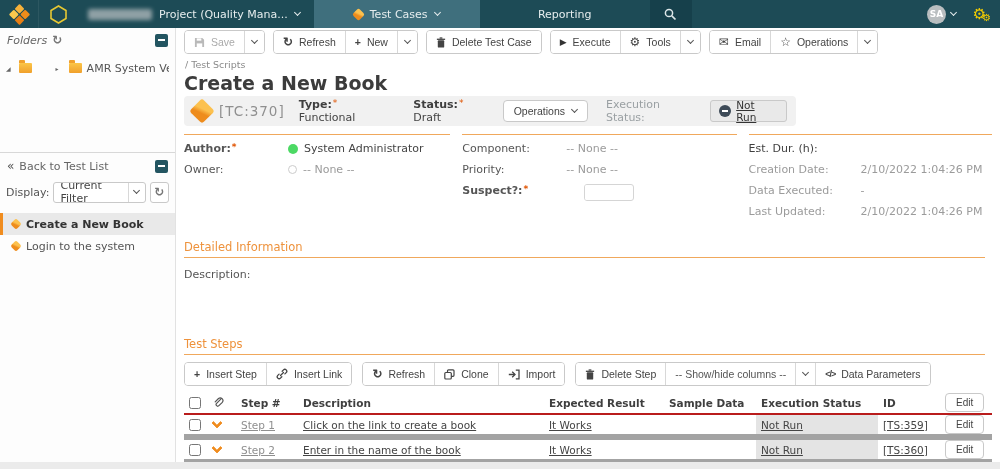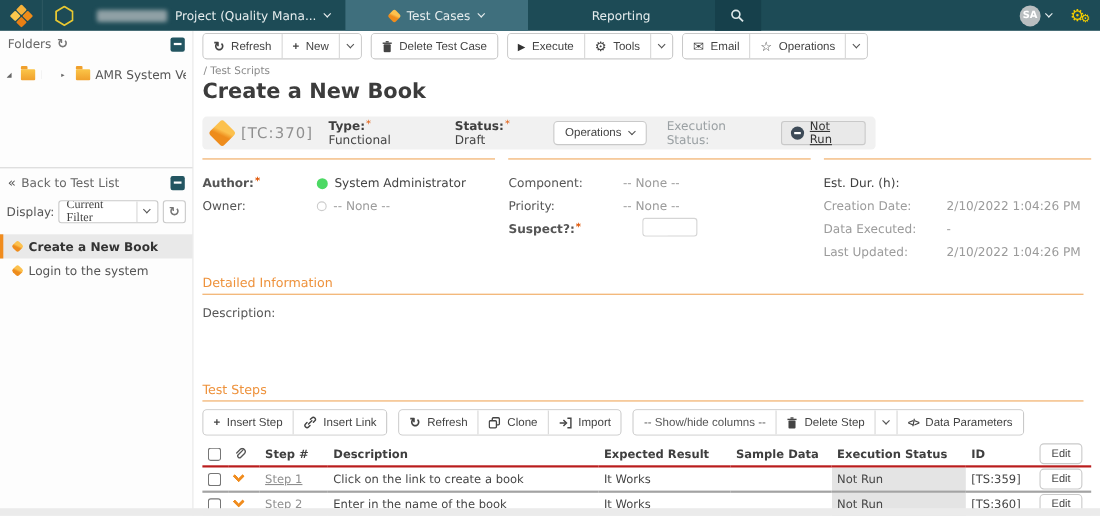--- a/index.html
+++ b/index.html
@@ -33,100 +33,100 @@
   .gear-big { font-size:15px; line-height:1; } .gear-small { font-size:10px; margin-left:-4px; margin-top:8px; line-height:1; }
   .chev { display:inline-block; width:5px; height:5px; border-right:1.4px solid currentColor;
     border-bottom:1.4px solid currentColor; transform:rotate(45deg); position:relative; top:-2px; }
   .chev.dark { color:#555; }
   .diamond { display:inline-block; background:linear-gradient(160deg,#fcc14e 40%,#ee8c1c 60%); 
     transform:rotate(45deg); border-radius:2px; }
   .d11 { width:9px; height:9px; } .d10 { width:8px; height:8px; } .d22 { width:18px; height:18px; border-radius:3px; }
   
   .sidebar { position:absolute; top:28px; left:0; width:176px; bottom:0;
     background:#fdfdfd; border-right:1px solid #e2e2e2; }
-  .side-head { height:24px; display:flex; align-items:center; gap:5px; padding:0 7px; color:#666; }
+  .side-head { height:24px; display:flex; align-items:center; gap:5px; padding:0 7px; color:#666;font-style:italic; }
   .min-box { width:13px; height:13px; background:#235561; border-radius:2px; margin-left:auto;
     display:flex; align-items:center; justify-content:center; }
   .min-box i { display:block; width:7px; height:2px; background:#fff; }
   .refresh-glyph { color:#777; font-size:12px; font-weight:bold; line-height:1; }
   .tree { padding:8px 6px 0 6px; display:flex; flex-direction:row; gap:4px; }
   .tree-item { display:flex; align-items:center; gap:5px; height:16px; color:#555; white-space:nowrap; overflow:hidden; }
   .tree-arrow { font-size:6px; color:#666; width:8px; flex:0 0 8px; }
   .folder { width:13px; height:10px; flex:0 0 13px; background:linear-gradient(#fbc548,#f0a02c);
     border-radius:1px; position:relative; }
   .folder::before { content:""; position:absolute; top:-3px; left:0; width:6px; height:3px;
     background:#f0a02c; border-radius:1px 1px 0 0; }
   .indent { padding-left:14px; }
   .bold { font-weight:bold; color:#3e3e3e; }
   .side-lower { position:absolute; top:124px; left:0; right:0; bottom:0; border-top:1px solid #d8d8d8; }
   .back-row { height:26px; display:flex; align-items:center; gap:5px; padding:0 7px; color:#666; }
   .back-chevs { font-size:12px; color:#555; }
   .display-row { display:flex; align-items:center; gap:4px; padding:0 6px; height:26px; color:#555; }
   .select-box { display:flex; align-items:center; border:1px solid #c9c9c9; border-radius:3px;
     background:#fff; height:21px; overflow:hidden; }
-  .select-text { padding:0 6px; color:#444;font-family:Liberation Serif, serif; }
+  .select-text { padding:0 6px; color:#444; }
   .select-chev { width:20px; height:100%; border-left:1px solid #d8d8d8; display:flex;
     align-items:center; justify-content:center; }
   .icon-btn { width:22px; height:21px; border:1px solid #c9c9c9; border-radius:3px; background:#fff;
     display:flex; align-items:center; justify-content:center; }
   .side-list { margin-top:8px; }
   .side-item { height:22px; display:flex; align-items:center; gap:6px; padding-left:9px;
     color:#555; border-left:3px solid transparent; }
   .side-item.selected { background:#e9e9e9; border-left:3px solid #f08c1e; color:#333; font-weight:bold; }
   
   .main { position:absolute; left:176px; top:28px; right:0; bottom:0; background:#fff; }
   .toolbar { display:flex; align-items:center; gap:8px; padding:3px 8px; height:28px; }
   .btn-group { display:flex; border:1px solid #c9c9c9; border-radius:4px; overflow:hidden; background:#fff; }
   .btn { height:22px; display:inline-flex; align-items:center; gap:6px; padding:0 9px;
     background:#fff; font-size:10.5px; color:#444; border:none; white-space:nowrap; cursor:default; }
   .btn-group .btn + .btn { border-left:1px solid #d8d8d8; }
   .btn.disabled { color:#aaa; }
   .btn.caret-only { padding:0 7px; }
   .breadcrumb { margin:3px 9px 0; font-size:9.5px; color:#8a8a8a; }
   .page-title { margin:2px 8px 0; font-size:19px; font-weight:bold; color:#3c3c3c; }
-  .header-band { margin:12px 8px 0; width:612px; height:30px; background:#f1f1f1; border-radius:4px;
+  .header-band { margin:2px 8px 0; width:612px; height:30px; background:#f1f1f1; border-radius:4px;
     display:flex; align-items:center; padding:0 9px; gap:8px; }
   .tc-id { color:#8f8f8f; font-size:13.5px; letter-spacing:1px; }
   .lbl-b { font-weight:bold; color:#3f3f3f; }
   .req { color:#e05300; font-size:9px; vertical-align:top; margin-left:1px; }
   .band-spacer { flex:1; }
   .ops-btn { height:22px; background:#fff; border:1px solid #c9c9c9; border-radius:4px;
     display:inline-flex; align-items:center; gap:7px; padding:0 10px; font-size:10.5px; color:#444; }
   .exec-label { color:#9aa0a3; }
   .notrun-chip { height:22px; background:#e9e9e9; border:1px solid #c9c9c9; border-radius:3px;
     display:inline-flex; align-items:center; gap:5px; padding:0 8px; }
   .notrun-chip .txt { text-decoration:underline; color:#333; font-size:10.5px; }
   .circle-minus { width:12px; height:12px; border-radius:50%; background:#3d4a57; position:relative; flex:0 0 12px;}
   .circle-minus::after { content:""; position:absolute; left:3px; top:5.25px; width:6px; height:1.5px; background:#fff; }
   .field-cols { display:flex; gap:12px; margin:8px 8px 0; }
   .fcol { border-top:1px solid #f0a85c; padding-top:7px; }
   .fcol1 { width:268px; } .fcol2 { width:276px; } .fcol3 { width:245px; }
-  .frow { display:flex; align-items:flex-end; height:21px; }
+  .frow { display:flex; align-items:flex-start; height:21px; }
   .flabel { width:104px; flex:0 0 104px; color:#555; }
   .fcol3 .flabel { width:112px; flex:0 0 112px; }
   .fvalue { color:#444; display:flex; align-items:center; gap:6px; }
   .gray { color:#9b9b9b; }
   .user-dot { width:10px; height:10px; border-radius:50%; background:#4cd964; }
   .empty-dot { width:9px; height:9px; border-radius:50%; border:1px solid #ccc; background:#fff; }
   .toggle { display:flex; height:17px; border:1px solid #d5d5d5; border-radius:3px; overflow:hidden; margin-left:18px;}
   .toggle .off { width:22px; background:#fff; }
   .toggle .on { width:26px; background:#e4e4e4; color:#444; display:flex; align-items:center;
     justify-content:center; font-size:15px;margin-top:24px; }
   .section-head { margin:14px 15px 0 8px; padding-bottom:3px; border-bottom:1px solid #f0a85c;
     color:#ee923c; font-size:11.5px; }
   .desc-label { margin:10px 8px 0; color:#555; }
   .desc-space { height:42px; }
   .steps-toolbar { display:flex; align-items:center; gap:10px; margin:7px 8px 0; }
   .code-glyph { font-size:9px; font-weight:bold; color:#444; letter-spacing:-1px; }
   
   table.steps { margin:6px 8px 0; border-collapse:collapse; table-layout:fixed; width:808px; }
   .steps th { font-weight:bold; color:#3f3f3f; font-size:10.5px; text-align:left;
     padding:0 5px; height:22px; border-bottom:2px solid #b91c1c; white-space:nowrap; overflow:hidden;}
-  .steps td { font-size:10.5px; padding:0 5px; height:23px; border-bottom:2px solid #a3a3a3;
-    white-space:nowrap; overflow:hidden; }
+  .steps td { font-size:10.5px; padding:0 5px; height:23px; border-bottom:6px solid #a3a3a3;
+    white-space:nowrap; overflow:hidden;text-decoration:underline; }
   .steps td.shaded { background:#e4e4e4; }
   .step-link { color:#8f8f8f; text-decoration:underline; }
   .orange-chev { display:inline-block; width:8px; height:8px; border-left:3px solid #f08c1e;
     border-bottom:3px solid #f08c1e; transform:rotate(-45deg); border-radius:1px; position:relative; top:-2px;}
   input[type=checkbox] { width:12px; height:12px; margin:0; vertical-align:middle; }
   .edit-btn { height:19px; padding:0 10px; background:#fff; border:1px solid #c9c9c9; border-radius:4px;
     font-size:10px; color:#444; }
   .bottom-strip { position:absolute; left:0; right:0; bottom:0; height:7px; background:#ebebeb; z-index:20; }
   svg { display:block; }
 </style>
@@ -227,20 +227,33 @@
         <span>Login to the system</span>
       </div>
     </div>
   </div>
 </div>
 
 <div class="main">
 
   <div class="toolbar">
     <span class="btn-group">
+      <button class="btn disabled">
+        <svg width="11" height="11" viewBox="0 0 12 12">
+          <path d="M1 1h8l2 2v8H1z" fill="#b9b9b9"></path>
+            <rect x="3" y="7" width="6" height="4" fill="#fff"></rect>
+            <rect x="3" y="1.5" width="5" height="2.5" fill="#fff"></rect>
+        </svg>
+        <span>Save</span>
+      </button>
+      <button class="btn caret-only">
+          <span class="chev dark"></span>
+        </button>
+    </span>
+    <span class="btn-group">
       <button class="btn">
         <span class="refresh-glyph" style="color:#444">↻</span>
         <span>Refresh</span>
       </button>
       <button class="btn">
         <b>+</b>
         <span>New</span>
       </button>
       <button class="btn caret-only">
           <span class="chev dark"></span>
@@ -404,29 +417,29 @@
           <g fill="none" stroke="#444" stroke-width="1.3">
             <path d="M0.8 5.5 h5.5"></path>
               <path d="M4.2 2.8 L7 5.5 L4.2 8.2"></path>
               <path d="M7.8 1.2 h3.2 v8.6 h-3.2"></path>
           </g>
         </svg>
         <span>Import</span>
       </button>
     </span>
     <span class="btn-group">
-      <button class="btn" style="color:#555">-- Show/hide columns --</button>
       <button class="btn">
         <svg width="10" height="11" viewBox="0 0 10 12">
           <rect x="1.5" y="3.5" width="7" height="8" rx="1" fill="#444"></rect>
             <rect x="0.5" y="1.8" width="9" height="1.4" fill="#444"></rect>
             <rect x="3.5" y="0.4" width="3" height="1.4" fill="#444"></rect>
         </svg>
         <span>Delete Step</span>
       </button>
+      <button class="btn" style="color:#555">-- Show/hide columns --</button>
       <button class="btn caret-only">
           <span class="chev dark"></span>
         </button>
       <button class="btn">
         <span class="code-glyph">&lt;/&gt;</span>
         <span>Data Parameters</span>
       </button>
     </span>
   </div>
 

